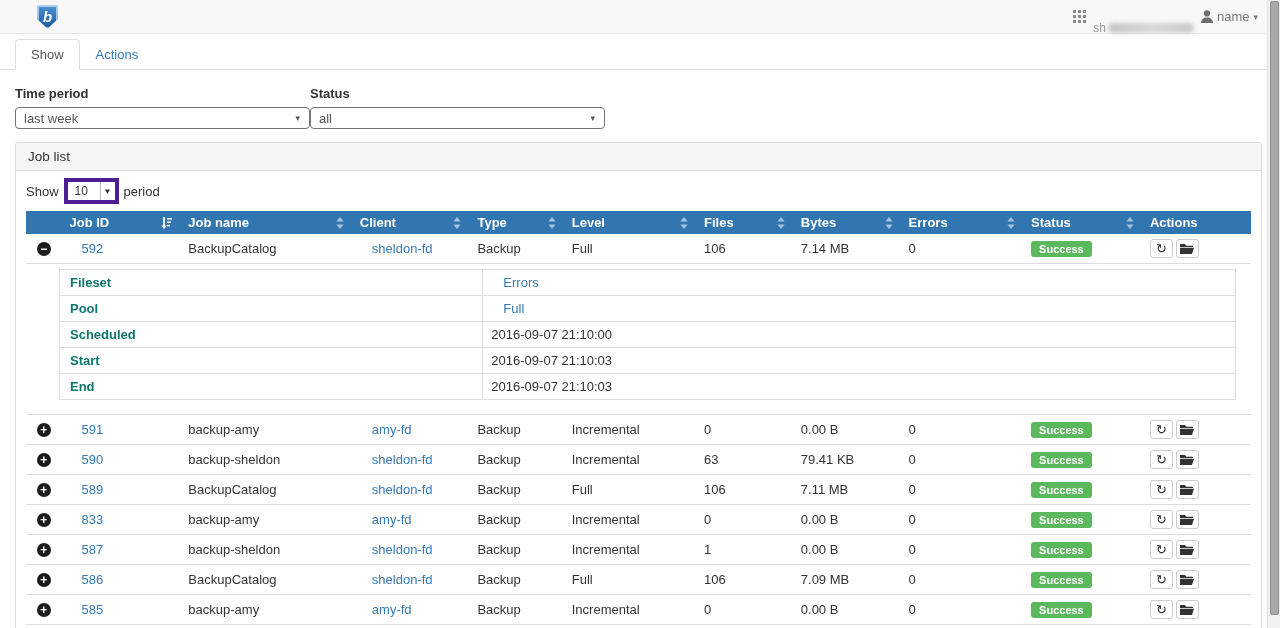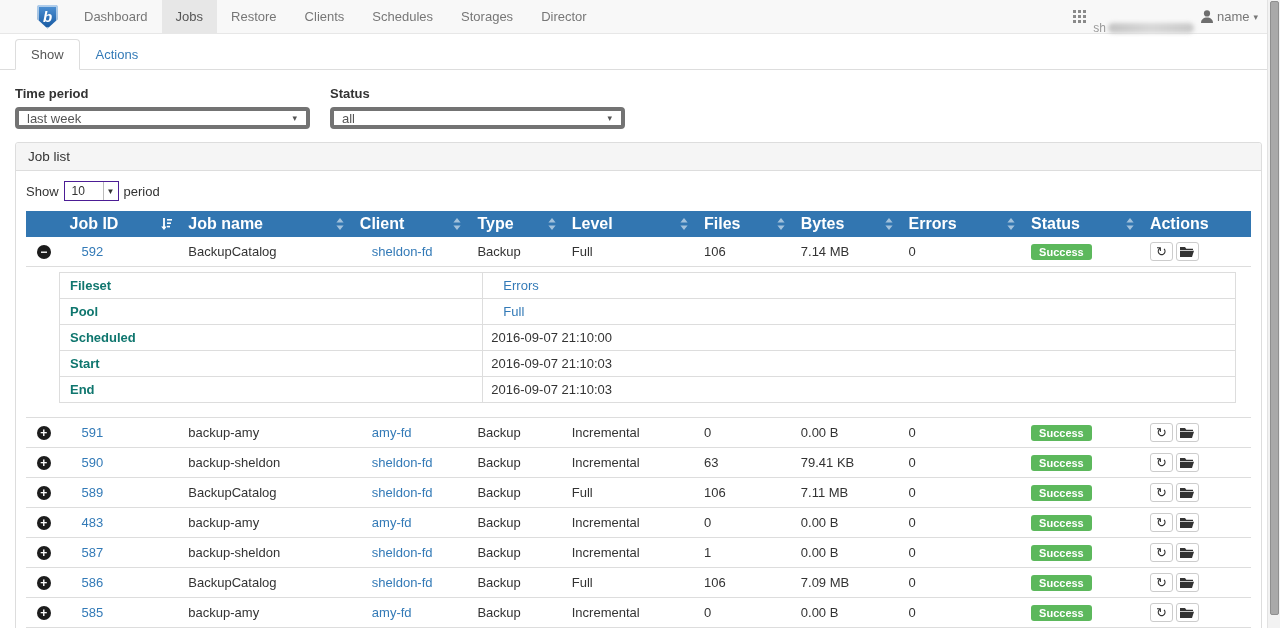--- a/index.html
+++ b/index.html
@@ -29,46 +29,46 @@
   .caret-down { font-size:9px; color:#777; }
 
   
   .tabbar { margin-top:5px; padding:0 18px 0 15px; border-bottom:1px solid #ddd; display:flex; }
   .tab { padding:7px 15px; margin-bottom:-1px; font-size:13px; cursor:pointer; }
   .tab.active { background:#fff; color:#555; border:1px solid #ddd; border-bottom-color:#fff;
     border-radius:4px 4px 0 0; }
   .tab.plain { color:#337ab7; border:1px solid transparent; }
 
   
-  .filters { display:flex; gap:20px; padding:16px 18px 0 15px; }
+  .filters { display:flex; padding:16px 18px 0 15px; }
   .filter-group { width:295px; }
   .filter-label { font-weight:bold; font-size:13px; color:#333; margin-bottom:6px; }
-  .select-box { height:22px; border:4px solid #737373; border-radius:4px; background:#fff;
+  .select-box { height:22px; border:1px solid #737373; border-radius:4px; background:#fff;
     display:flex; align-items:center; padding:0 8px; color:#555; cursor:pointer; position:relative; }
   .select-box .sel-caret { position:absolute; right:9px; font-size:9px; color:#555; }
 
   
   .panel { margin:13px 18px 0 15px; border:1px solid #ddd; border-radius:3px 3px 0 0; }
   .panel-heading { background:#f5f5f5; border-bottom:1px solid #ddd; padding:6px 12px;
     font-size:13.5px; color:#333; border-radius:3px 3px 0 0; }
   .panel-body { padding:8px 10px 0 10px; }
 
   .dt-controls { display:flex; align-items:center; justify-content:space-between; height:24px; }
   .length { display:flex; align-items:center; gap:5px; color:#333; }
-  .mini-select { display:inline-flex; align-items:stretch; border:1px solid #4c1d95; background:#fff;
-    width:55px; height:20px; cursor:pointer; }
+  .mini-select { display:inline-flex; align-items:stretch; border:4px solid #4c1d95; background:#fff;
+    width:55px; height:26px; cursor:pointer; }
   .mini-select .val { flex:1; display:flex; align-items:center; padding-left:7px; font-size:12px; color:#333; }
   .mini-select .arrow { width:15px; border-left:1px solid #bbb; display:flex; align-items:center;
     justify-content:center; font-size:8px; color:#333; }
   .search-wrap { display:flex; align-items:center; gap:5px; color:#333; }
   .search-input { width:115px; height:22px; border:1px solid #ccc; border-radius:3px; padding:0 6px; font-size:12px; }
 
   
   table.jobs { width:100%; border-collapse:collapse; margin-top:8px; table-layout:fixed; }
-  table.jobs thead th { background:#3276b1; color:#fff; font-weight:bold; font-size:16px;
+  table.jobs thead th { background:#3276b1; color:#fff; font-weight:bold; font-size:13px;
     text-align:center; padding:4px 8px; cursor:pointer; }
   table.jobs thead th .th-inner { display:flex; align-items:center; justify-content:space-between; }
   table.jobs tbody td { padding:5px 8px; border-top:1px solid #ddd; font-size:13px; color:#333;
     overflow:hidden; white-space:nowrap; }
   table.jobs tbody tr:first-child td { border-top:none; }
   table.jobs tbody tr:last-child td { border-bottom:1px solid #ddd; }
   .expander { display:inline-flex; width:14px; height:14px; border-radius:50%; background:#1c1c1c;
     color:#fff; font-size:12px; font-weight:bold; align-items:center; justify-content:center;
     line-height:1; cursor:pointer; }
   .badge-success { display:inline-block; background:#5cb85c; color:#fff; font-size:11px; font-weight:bold;
@@ -96,49 +96,20 @@
 </style>
 </head>
 <body>
 
 <div class="navbar">
   <div class="brand">
     <span class="shield">
       <span>b</span>
     </span>
   </div>
-  <nav class="nav-menu" id="nav-menu">
-  <a class="nav-item">
-        <span class="nav-label">Dashboard</span>
-      </a>
-
-  <a class="nav-item active">
-        <span class="nav-label">Jobs</span>
-      </a>
-
-  <a class="nav-item">
-        <span class="nav-label">Restore</span>
-      </a>
-
-  <a class="nav-item">
-        <span class="nav-label">Clients</span>
-      </a>
-
-  <a class="nav-item">
-        <span class="nav-label">Schedules</span>
-      </a>
-
-  <a class="nav-item">
-        <span class="nav-label">Storages</span>
-      </a>
-
-  <a class="nav-item">
-        <span class="nav-label">Director</span>
-      </a>
-</nav>
   <div class="nav-right">
     <span class="grid-icon">
       <svg width="13" height="13" viewBox="0 0 13 13">
           <g fill="#8a8a8a">
         <rect x="0" y="0" width="3" height="3"></rect>
             <rect x="5" y="0" width="3" height="3"></rect>
             <rect x="10" y="0" width="3" height="3"></rect>
         <rect x="0" y="5" width="3" height="3"></rect>
             <rect x="5" y="5" width="3" height="3"></rect>
             <rect x="10" y="5" width="3" height="3"></rect>
@@ -495,21 +466,21 @@
                       <path d="M0 4.8h14L12 11H0z"></path>
           </g>
                   </svg>
         </button>
       </span>
     </td>
   </tr>
 
   <tr>
     <td style="text-align:center;"><span class="expander">+</span></td>
-    <td><a class="lnk job-id">483</a></td>
+    <td><a class="lnk job-id">833</a></td>
     <td class="job-name">backup-amy</td>
     <td><a class="lnk client">amy-fd</a></td>
     <td class="type">Backup</td>
     <td class="level">Incremental</td>
     <td class="files">0</td>
     <td class="bytes">0.00 B</td>
     <td class="errors">0</td>
     <td><span class="badge-success status-badge">Success</span></td>
     <td>
       <span class="actions-cell">

